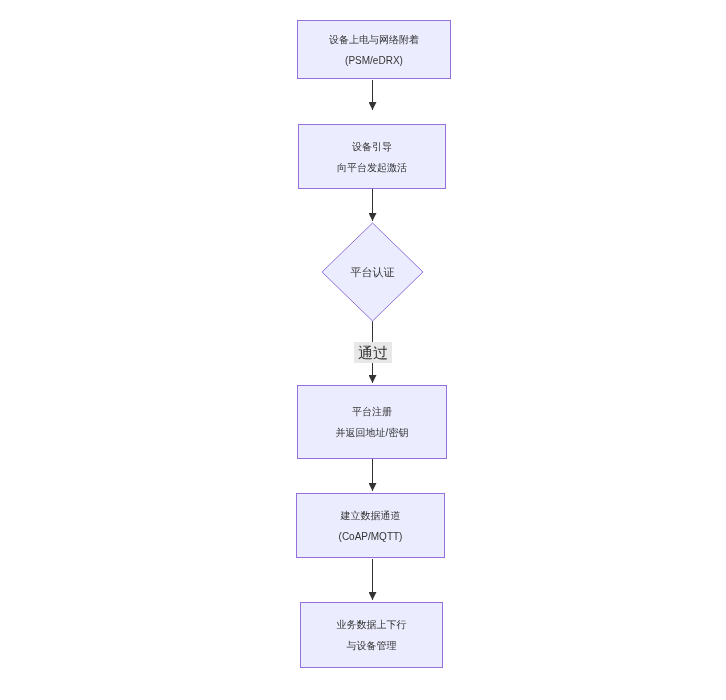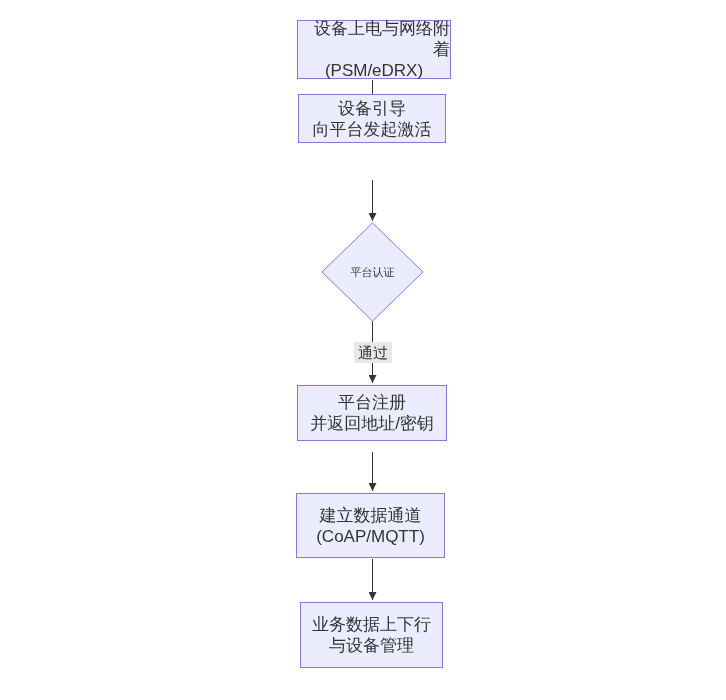--- a/index.html
+++ b/index.html
@@ -23,22 +23,22 @@
   }
   .node-rect {
     position: absolute;
     box-sizing: border-box;
     background: #ECECFF;
     border: 1px solid #9370DB;
     display: flex;
     flex-direction: column;
     align-items: center;
     justify-content: center;
-    text-align: right;
-    font-size: 17px;
+    text-align: left;
+    font-size: 10px;
     line-height: 21px;
     color: #333333;
   }
   .diamond-label {
     position: absolute;
     display: flex;
     align-items: center;
     justify-content: center;
     text-align: center;
     font-size: 11px;
@@ -71,32 +71,32 @@
     <line x1="372.5" y1="452" x2="372.5" y2="491" stroke="#333333" stroke-width="1" marker-end="url(#arrowhead)"></line>
     <line x1="372.5" y1="559" x2="372.5" y2="600" stroke="#333333" stroke-width="1" marker-end="url(#arrowhead)"></line>
     <polygon points="372.5,223 423,272 372.5,321 322,272" fill="#ECECFF" stroke="#9370DB" stroke-width="1"></polygon>
   </svg>
 
   <div class="node-rect" style="left:297px; top:20px; width:154px; height:59px;">
     <span>设备上电与网络附着</span>
     <span>(PSM/eDRX)</span>
   </div>
 
-  <div class="node-rect" style="left:298px; top:94px; width:148px; height:49px;">
+  <div class="node-rect" style="left:298px; top:124px; width:148px; height:65px;">
     <span>设备引导</span>
     <span>向平台发起激活</span>
   </div>
 
   <div class="diamond-label" style="left:322px; top:223px; width:101px; height:98px;">
     <span>平台认证</span>
   </div>
 
   <div class="edge-label" style="left:354px; top:342px;">通过</div>
 
-  <div class="node-rect" style="left:297px; top:385px; width:150px; height:56px;">
+  <div class="node-rect" style="left:297px; top:385px; width:150px; height:74px;">
     <span>平台注册</span>
     <span>并返回地址/密钥</span>
   </div>
 
   <div class="node-rect" style="left:296px; top:493px; width:149px; height:65px;">
     <span>建立数据通道</span>
     <span>(CoAP/MQTT)</span>
   </div>
 
   <div class="node-rect" style="left:300px; top:602px; width:143px; height:66px;">

